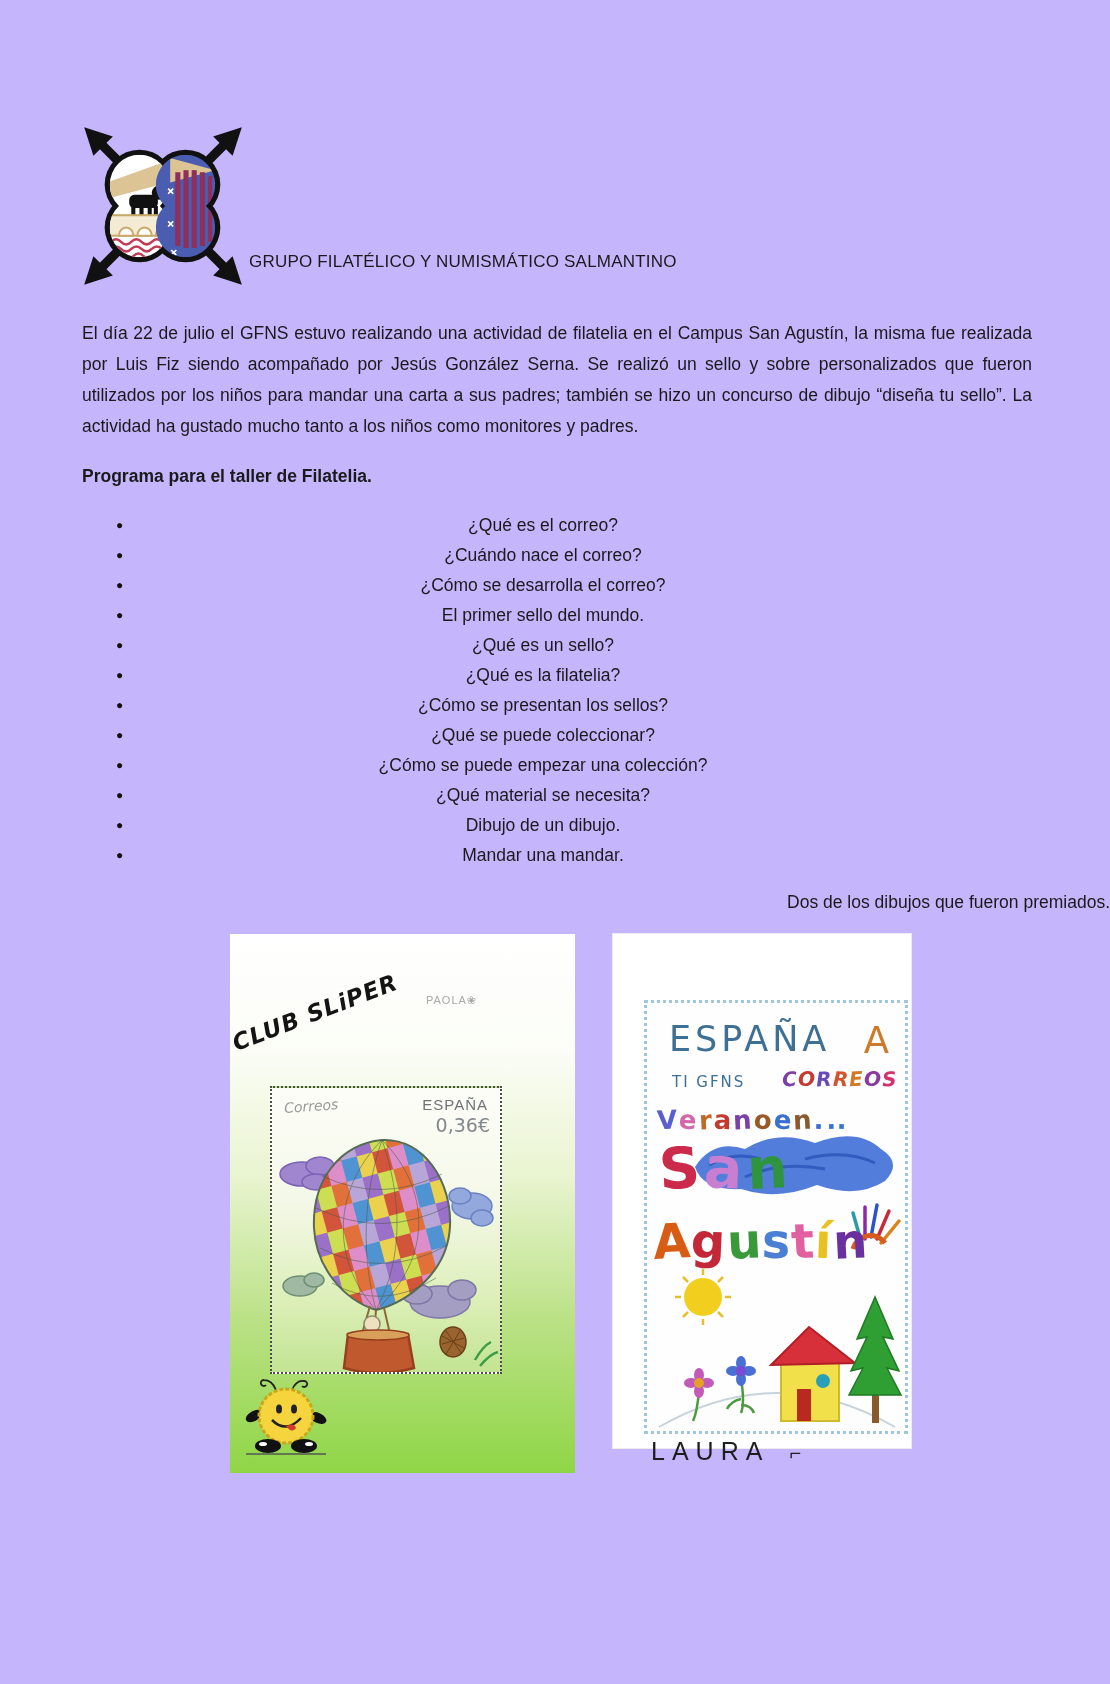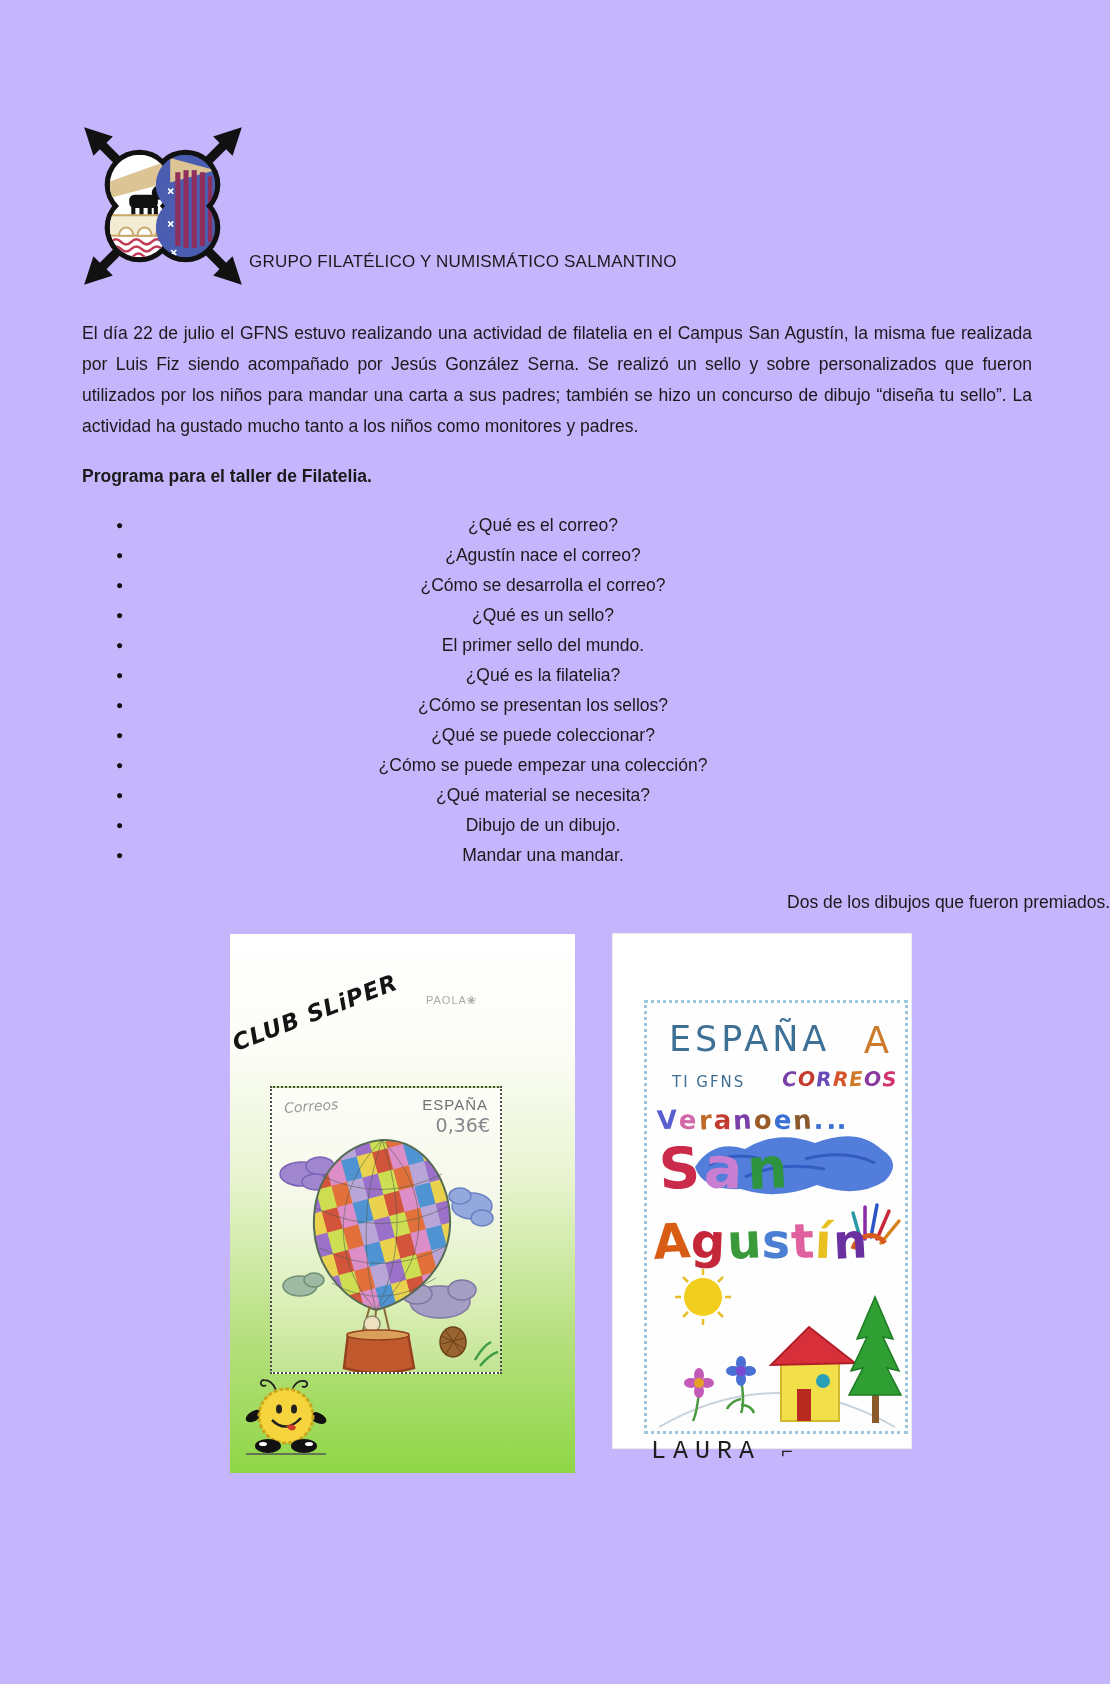--- a/index.html
+++ b/index.html
@@ -53,21 +53,21 @@
   .sr-correos{position:absolute;right:8px;top:64px;font-size:20px;font-weight:bold;font-style:italic;letter-spacing:1px;}
   .sr-verano{position:absolute;left:10px;top:102px;font-size:26px;font-weight:bold;letter-spacing:2px;z-index:3;}
   .sr-cloud{position:absolute;left:38px;top:116px;z-index:1;}
   .sr-san{position:absolute;left:12px;top:132px;font-size:57px;font-weight:bold;letter-spacing:4px;z-index:2;}
   .sr-agustin{position:absolute;left:6px;top:210px;font-size:48px;font-weight:bold;letter-spacing:1px;z-index:2;white-space:nowrap;}
   .sr-burst{position:absolute;right:0px;top:194px;z-index:1;}
   .sr-scene{position:absolute;left:4px;bottom:2px;z-index:0;}
   .crayon span{display:inline-block;}
   .crayon span:nth-child(odd){transform:rotate(-3deg);}
   .crayon span:nth-child(even){transform:rotate(2.5deg);}
-  .laura-sig{position:absolute;left:651px;top:1437px;font-family:Liberation Mono, monospace;font-size:25px;letter-spacing:7px;color:#1e1e1e;}
+  .laura-sig{position:absolute;left:651px;top:1437px;font-family:Liberation Sans, sans-serif;font-size:25px;letter-spacing:7px;color:#1e1e1e;}
   .laura-sig .mark{margin-left:20px;letter-spacing:0;font-size:20px;}
 </style>
 </head>
 <body>
 
 <div class="page">
 
   <div class="logo">
     <svg width="174" height="176" viewBox="0 0 170 170">
       <g stroke="#111" stroke-width="9">
@@ -141,24 +141,24 @@
     </svg>
   </div>
 
   <div class="org-title">GRUPO FILATÉLICO Y NUMISMÁTICO SALMANTINO</div>
 
   <p class="intro">El día 22 de julio el GFNS estuvo realizando una actividad de filatelia en el Campus San Agustín, la misma fue realizada por Luis Fiz siendo acompañado por Jesús González Serna. Se realizó un sello y sobre personalizados que fueron utilizados por los niños para mandar una carta a sus padres; también se hizo un concurso de dibujo “diseña tu sello”. La actividad ha gustado mucho tanto a los niños como monitores y padres.</p>
 
   <div class="program-heading">Programa para el taller de Filatelia.</div>
   <ul class="program-list">
     <li>¿Qué es el correo?</li>
-    <li>¿Agustín nace el correo?</li>
+    <li>¿Cuándo nace el correo?</li>
     <li>¿Cómo se desarrolla el correo?</li>
+    <li>El primer sello del mundo.</li>
     <li>¿Qué es un sello?</li>
-    <li>El primer sello del mundo.</li>
     <li>¿Qué es la filatelia?</li>
     <li>¿Cómo se presentan los sellos?</li>
     <li>¿Qué se puede coleccionar?</li>
     <li>¿Cómo se puede empezar una colección?</li>
     <li>¿Qué material se necesita?</li>
     <li>Dibujo de un dibujo.</li>
     <li>Mandar  una mandar.</li>
   </ul>
 
   <div class="caption">Dos de los dibujos que fueron premiados.</div>

